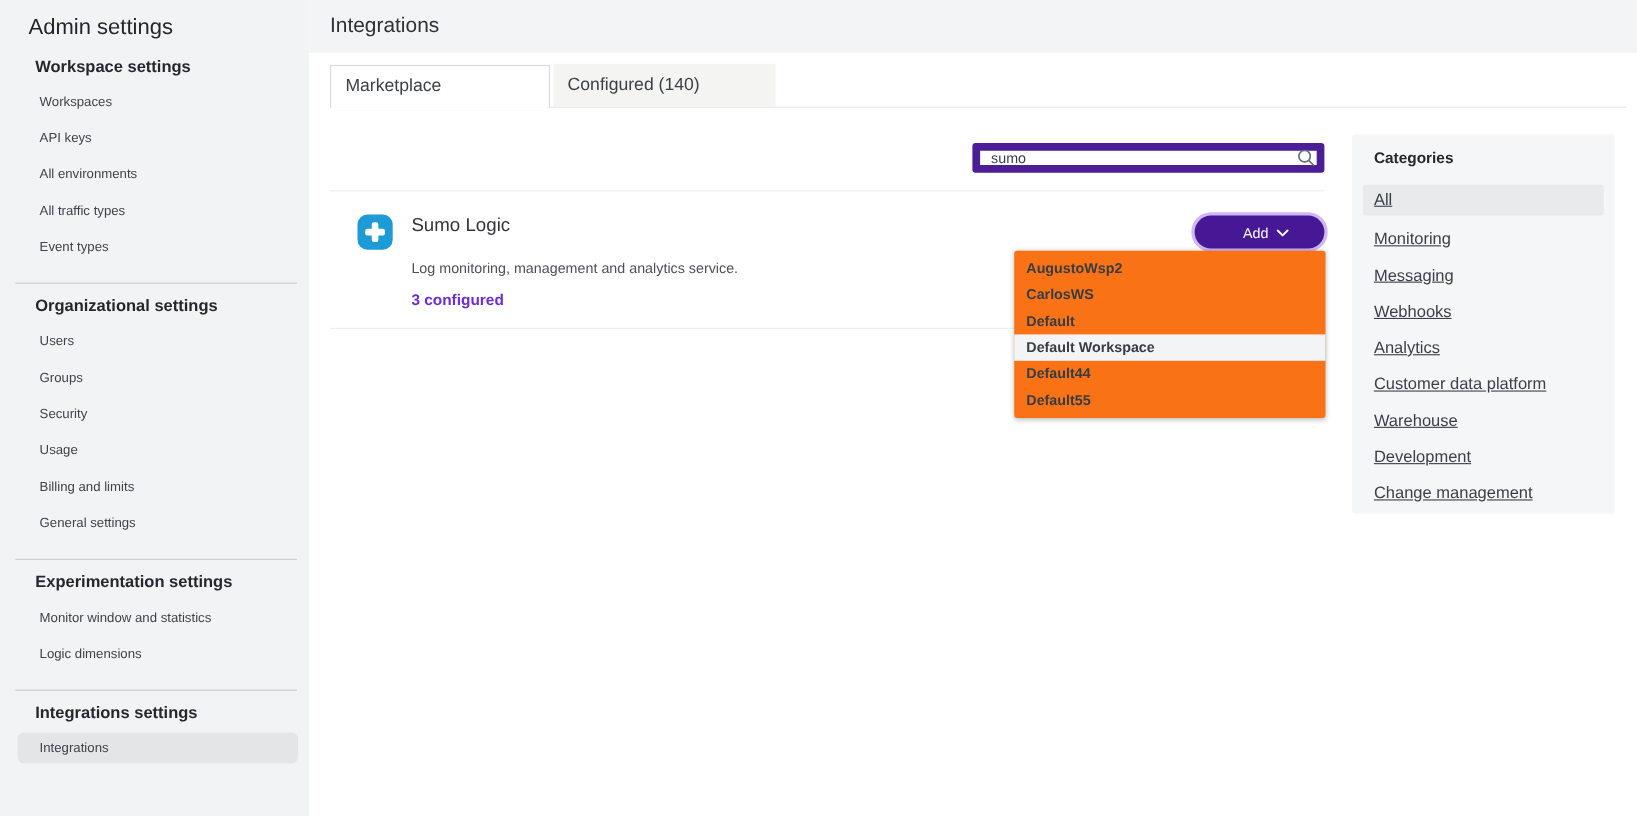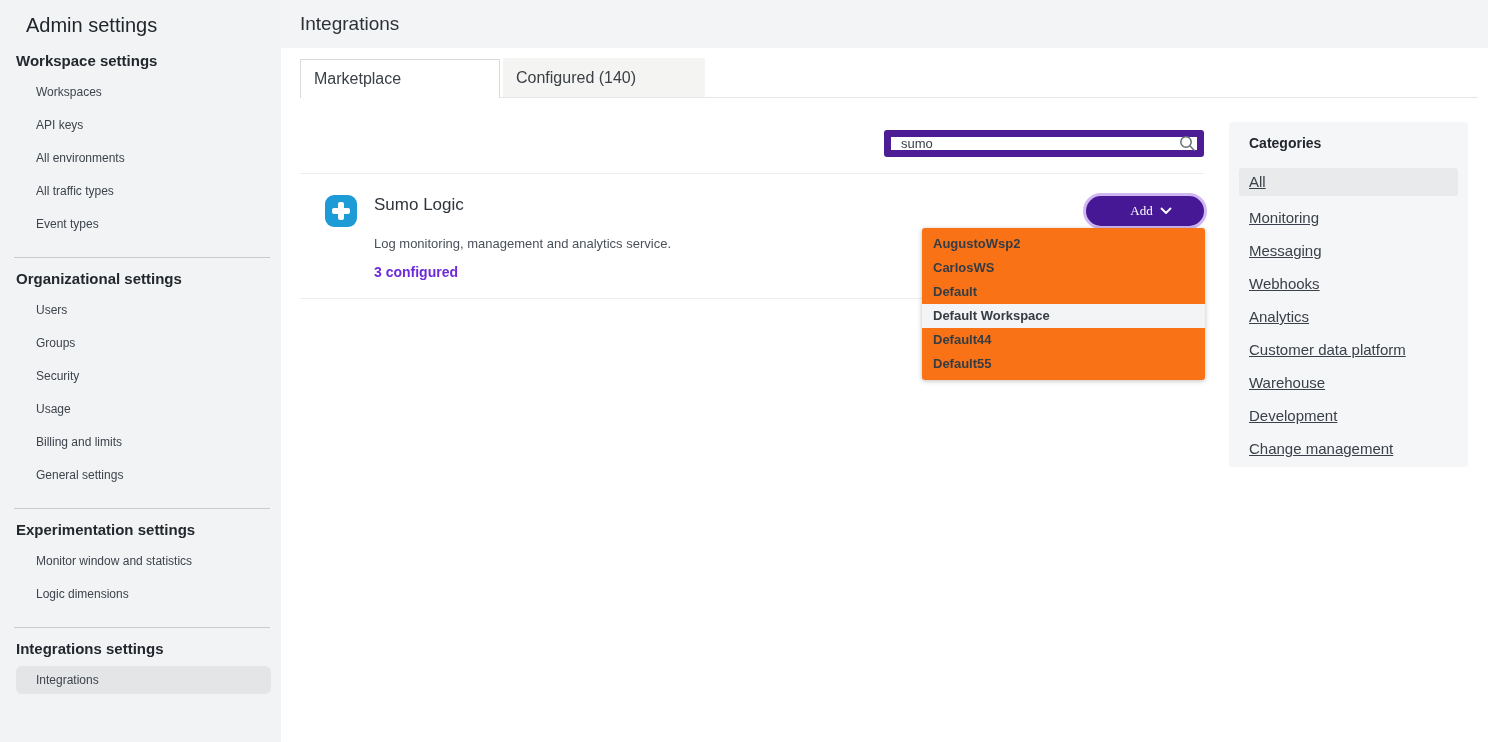--- a/index.html
+++ b/index.html
@@ -3,21 +3,21 @@
 <meta charset="utf-8">
 <style>
   * { margin:0; padding:0; box-sizing:border-box; }
   html,body { width:1488px; height:742px; overflow:hidden; background:#fff;
     font-family:"Liberation Sans", sans-serif; color:#2e343b; }
   .app { position:relative; width:1488px; height:742px; display:flex; }
 
   
   .sidebar { width:281px; height:742px; background:#f1f3f5; flex:0 0 281px; }
   .sidebar-title { font-size:20px; font-weight:400; color:#21262c; padding:14px 0 0 26px; height:40px; }
-  .section-heading { font-size:15px; font-weight:700; color:#23282e; padding:12px 0 0 16px; height:36px; }
+  .section-heading { font-size:15px; font-weight:700; color:#23282e; padding:12px 0 0 32px; height:36px; }
   .nav-item { height:33px; line-height:33px; font-size:12px; color:#3d444c; padding-left:36px; cursor:pointer; }
   .nav-item.active { background:#e3e5e7; border-radius:6px; margin:2px 10px 3px 16px; height:28px; line-height:28px; padding-left:20px; }
   .divider { border:none; border-top:1px solid #c9cdd1; margin:16px 11px 0 14px; }
 
   
   .main { flex:1; position:relative; background:#fff; }
   .topbar { height:48px; background:#f2f4f6; display:flex; align-items:center; padding-left:19px; }
   .page-title { font-size:19px; color:#2c3238; font-weight:400; }
 
   .tabs-row { display:flex; align-items:flex-end; margin:10px 10px 0 19px; border-bottom:1px solid #e4e6e8; height:40px; }
@@ -39,21 +39,21 @@
       display:flex; align-items:flex-start; padding-top:21px; }
   .logo-badge { width:32px; height:32px; background:#1d9bd7; border-radius:9px; position:relative; flex:0 0 32px; margin-left:25px; }
   .logo-badge::before { content:""; position:absolute; left:7px; top:13px; width:18px; height:6px; background:#fff; border-radius:2px; }
   .logo-badge::after  { content:""; position:absolute; left:13px; top:7px; width:6px; height:18px; background:#fff; border-radius:2px; }
   .card-text { margin-left:17px; }
   .card-title { font-size:17px; color:#2f353c; line-height:20px; }
   .card-desc { font-size:13px; color:#4a515a; margin-top:21px; line-height:16px; }
   .card-link { font-size:14px; color:#6e2bd9; margin-top:11px; line-height:18px; cursor:pointer;font-weight:bold; }
   .row-spacer { flex:1; }
   .add-btn { width:118px; height:30px; margin-top:1px; border:none; border-radius:15px; background:#471896;
-      color:#fff; font-size:13px; font-family:Liberation Serif, serif; cursor:pointer;
+      color:#fff; font-size:13px; font-family:Liberation Sans, sans-serif; cursor:pointer;
       display:flex; align-items:center; justify-content:center; gap:7px;
       box-shadow:0 0 0 3px #d0b6f3;padding-left:12px; }
 
   
   .dropdown { position:absolute; left:922px; top:228px; width:283px; background:#f97316; border-radius:3px;
       box-shadow:0 1px 5px rgba(0,0,0,0.25); padding:4px 0; z-index:10;font-weight:bold; }
   .dropdown-item { height:24px; line-height:24px; font-size:13px; color:#363c43; padding-left:11px; cursor:pointer; }
   .dropdown-item.highlighted { background:#f2f4f5; }
 
   

